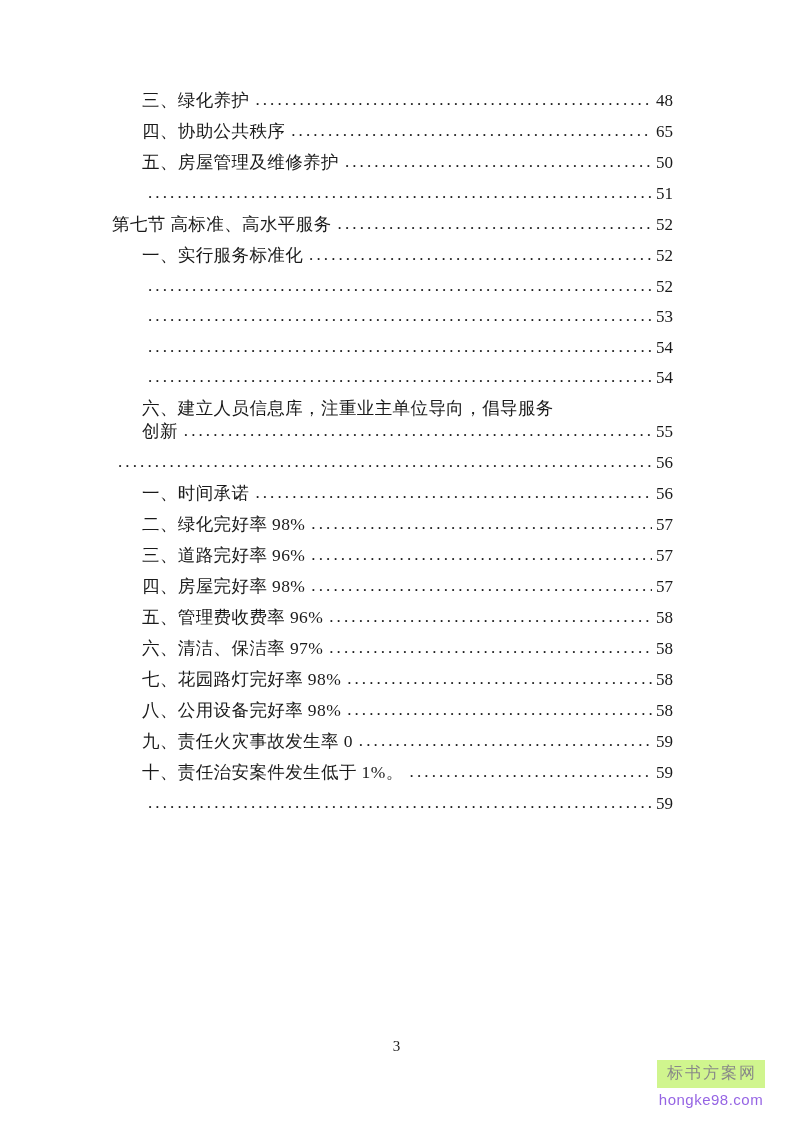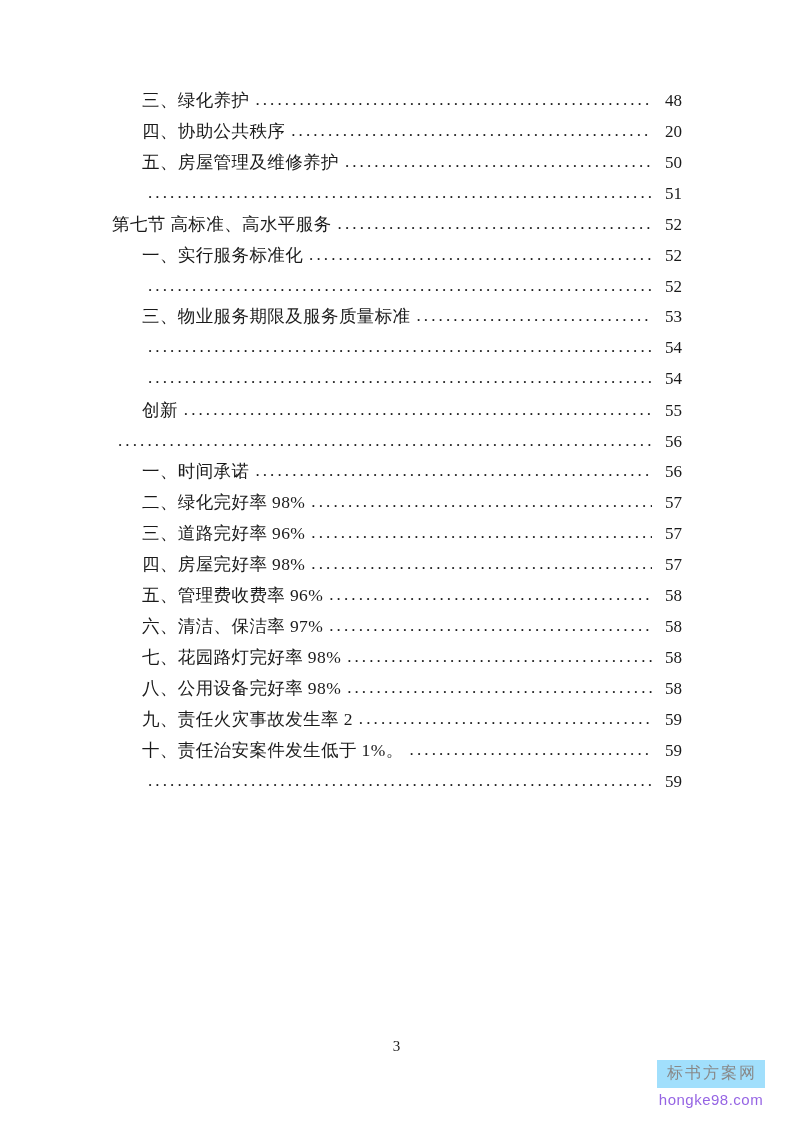--- a/index.html
+++ b/index.html
@@ -48,57 +48,57 @@
     white-space: nowrap;
     margin: 0 4px 0 6px;
     font-size: 17px;
     letter-spacing: 3.1px;
     color: #1a1a1a;
     position: relative;
     top: -1px;
   }
   .pageno {
     flex: 0 0 auto;
-    text-align: right;
+    text-align: left;
     min-width: 26px;
     font-size: 17px;
   }
   .toc-row.wrap {
     display: block;
     white-space: normal;
   }
   .toc-row.wrap .line1 {
     display: block;
     letter-spacing: 0.4px;
   }
   .toc-row.wrap .line2 {
     display: flex;
     align-items: baseline;
-    margin-top: 15px;
+    margin-top: 6px;
     padding-left: 0px;
   }
   .folio {
     position: absolute;
     left: 0;
     right: 0;
     top: 1038px;
     text-align: center;
     font-size: 15px;
     color: #1a1a1a;
   }
   .watermark {
     position: absolute;
     right: 28px;
     bottom: 14px;
     text-align: center;
     font-family: "Liberation Sans", sans-serif;
     opacity: 0.72;
   }
   .wm-box {
-    background: #7dd3fc;
+    background: #bef264;
     color: #5b5b5b;
     font-size: 16px;
     letter-spacing: 2px;
     padding: 3px 8px 4px 10px;
     display: inline-block;
   }
   .wm-text {
     display: block;
     margin-top: 3px;
     font-size: 15px;
@@ -112,21 +112,21 @@
 <div class="page">
   <div class="toc" id="toc-container">
       <div class="toc-row level-1">
         <span class="label">三、绿化养护</span>
         <span class="dots">...............................................................................</span>
         <span class="pageno">48</span>
       </div>
       <div class="toc-row level-1">
         <span class="label">四、协助公共秩序</span>
         <span class="dots">...............................................................................</span>
-        <span class="pageno">20</span>
+        <span class="pageno">65</span>
       </div>
       <div class="toc-row level-1">
         <span class="label">五、房屋管理及维修养护</span>
         <span class="dots">...............................................................................</span>
         <span class="pageno">50</span>
       </div>
       <div class="toc-row level-1">
         <span class="dots">...............................................................................</span>
         <span class="pageno">51</span>
       </div>
@@ -138,33 +138,33 @@
       <div class="toc-row level-1">
         <span class="label">一、实行服务标准化</span>
         <span class="dots">...............................................................................</span>
         <span class="pageno">52</span>
       </div>
       <div class="toc-row level-1">
         <span class="dots">...............................................................................</span>
         <span class="pageno">52</span>
       </div>
       <div class="toc-row level-1">
-        <span class="label">三、物业服务期限及服务质量标准</span>
         <span class="dots">...............................................................................</span>
         <span class="pageno">53</span>
       </div>
       <div class="toc-row level-1">
         <span class="dots">...............................................................................</span>
         <span class="pageno">54</span>
       </div>
       <div class="toc-row level-1">
         <span class="dots">...............................................................................</span>
         <span class="pageno">54</span>
       </div>
       <div class="toc-row level-1 wrap">
+        <span class="line1">六、建立人员信息库，注重业主单位导向，倡导服务</span>
         <span class="line2">
           <span class="label">创新</span>
           <span class="dots">...............................................................................</span>
           <span class="pageno">55</span>
         </span>
       </div>
       <div class="toc-row level-0">
         <span class="dots">...............................................................................</span>
         <span class="pageno">56</span>
       </div>
@@ -202,21 +202,21 @@
         <span class="label">七、花园路灯完好率 98%</span>
         <span class="dots">...............................................................................</span>
         <span class="pageno">58</span>
       </div>
       <div class="toc-row level-1">
         <span class="label">八、公用设备完好率 98%</span>
         <span class="dots">...............................................................................</span>
         <span class="pageno">58</span>
       </div>
       <div class="toc-row level-1">
-        <span class="label">九、责任火灾事故发生率 2</span>
+        <span class="label">九、责任火灾事故发生率 0</span>
         <span class="dots">...............................................................................</span>
         <span class="pageno">59</span>
       </div>
       <div class="toc-row level-1">
         <span class="label">十、责任治安案件发生低于 1%。</span>
         <span class="dots">...............................................................................</span>
         <span class="pageno">59</span>
       </div>
       <div class="toc-row level-1">
         <span class="dots">...............................................................................</span>

